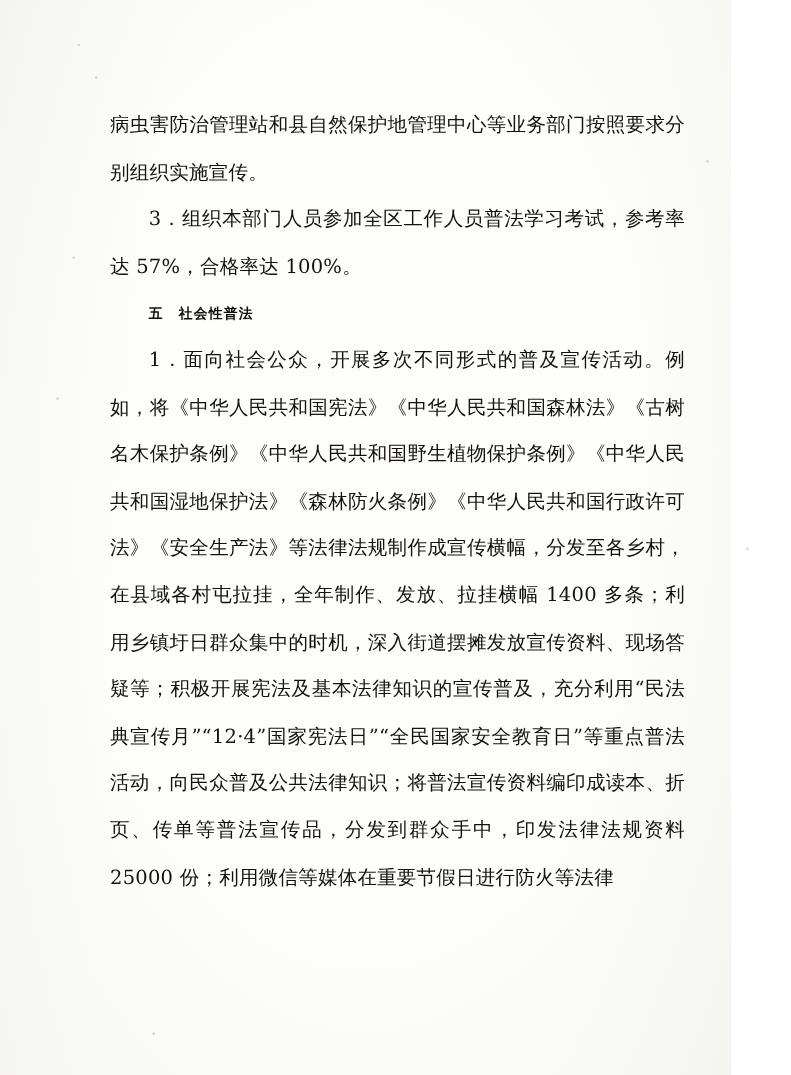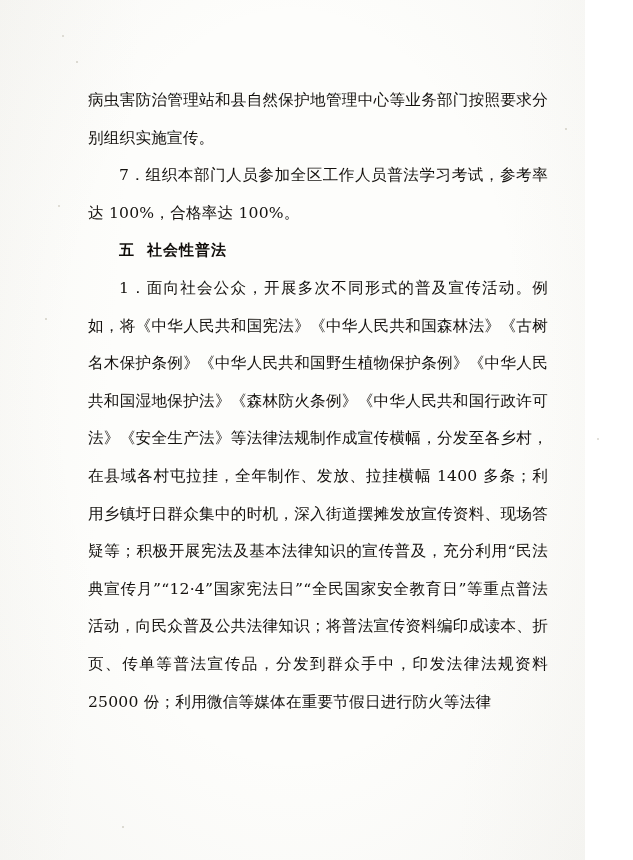--- a/index.html
+++ b/index.html
@@ -51,21 +51,21 @@
     text-align: justify;
     text-justify: inter-ideograph;
     text-indent: 0;
   }
   p.indent {
     text-indent: 31px;
   }
   p.heading {
     margin: 0;
     color: #100d0a;
-    font-size: 15px;
+    font-size: 11px;
     line-height: 37.6px;
     font-weight: 700;
     text-indent: 31px;
     letter-spacing: 1px;
   }
   .heading .gap {
     display: inline-block;
     width: 12px;
   }
 </style>
@@ -80,21 +80,21 @@
   <div class="speckle" style="left:58px; top:205px; width:2px; height:2px;"></div>
   <div class="speckle" style="left:45px; top:318px; width:1.5px; height:1.5px;"></div>
   <div class="speckle" style="left:565px; top:128px; width:1.5px; height:1.5px;"></div>
   <div class="speckle" style="left:597px; top:438px; width:2px; height:2px;"></div>
   <div class="speckle" style="left:122px; top:826px; width:1.5px; height:1.5px;"></div>
 
   <div class="content">
 
     <p class="line-block">病虫害防治管理站和县自然保护地管理中心等业务部门按照要求分别组织实施宣传。</p>
 
-    <p class="line-block indent">7．组织本部门人员参加全区工作人员普法学习考试，参考率达 100%，合格率达 100%。</p>
+    <p class="line-block indent">3．组织本部门人员参加全区工作人员普法学习考试，参考率达 57%，合格率达 100%。</p>
 
 
     <p class="heading">
       <span>五</span><span class="gap"></span><span>社会性普法</span>
     </p>
 
     <p class="line-block indent">1．面向社会公众，开展多次不同形式的普及宣传活动。例如，将《中华人民共和国宪法》《中华人民共和国森林法》《古树名木保护条例》《中华人民共和国野生植物保护条例》《中华人民共和国湿地保护法》《森林防火条例》《中华人民共和国行政许可法》《安全生产法》等法律法规制作成宣传横幅，分发至各乡村，在县域各村屯拉挂，全年制作、发放、拉挂横幅 1400 多条；利用乡镇圩日群众集中的时机，深入街道摆摊发放宣传资料、现场答疑等；积极开展宪法及基本法律知识的宣传普及，充分利用“民法典宣传月”“12·4”国家宪法日”“全民国家安全教育日”等重点普法活动，向民众普及公共法律知识；将普法宣传资料编印成读本、折页、传单等普法宣传品，分发到群众手中，印发法律法规资料 25000 份；利用微信等媒体在重要节假日进行防火等法律</p>
 
   </div>
 </div>

